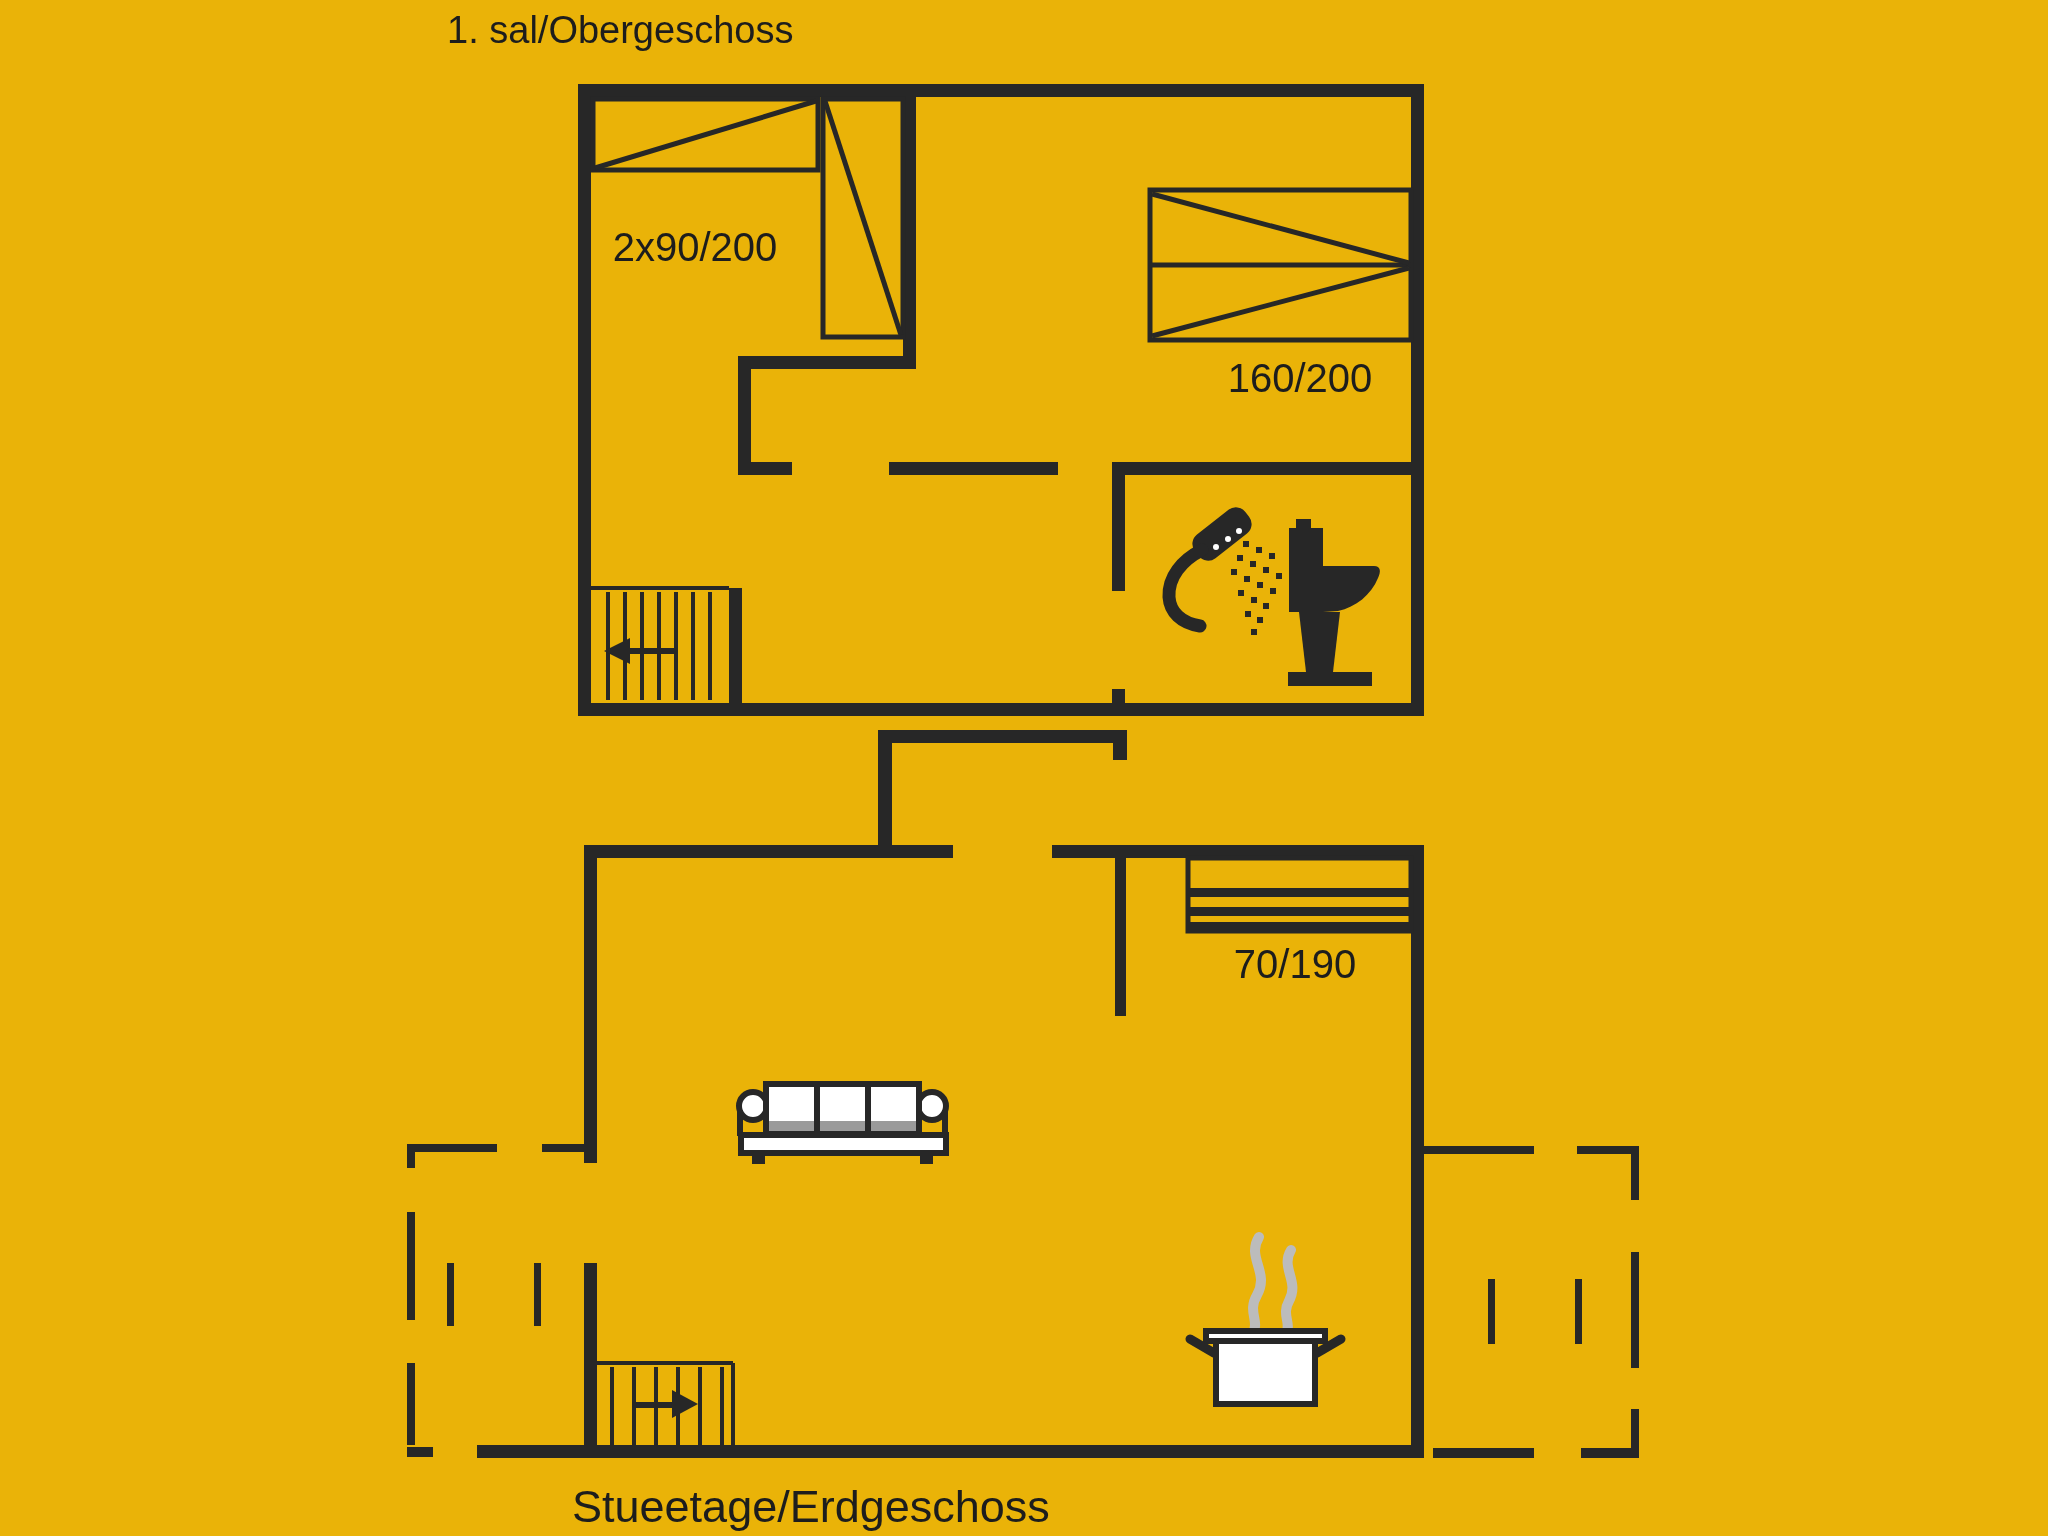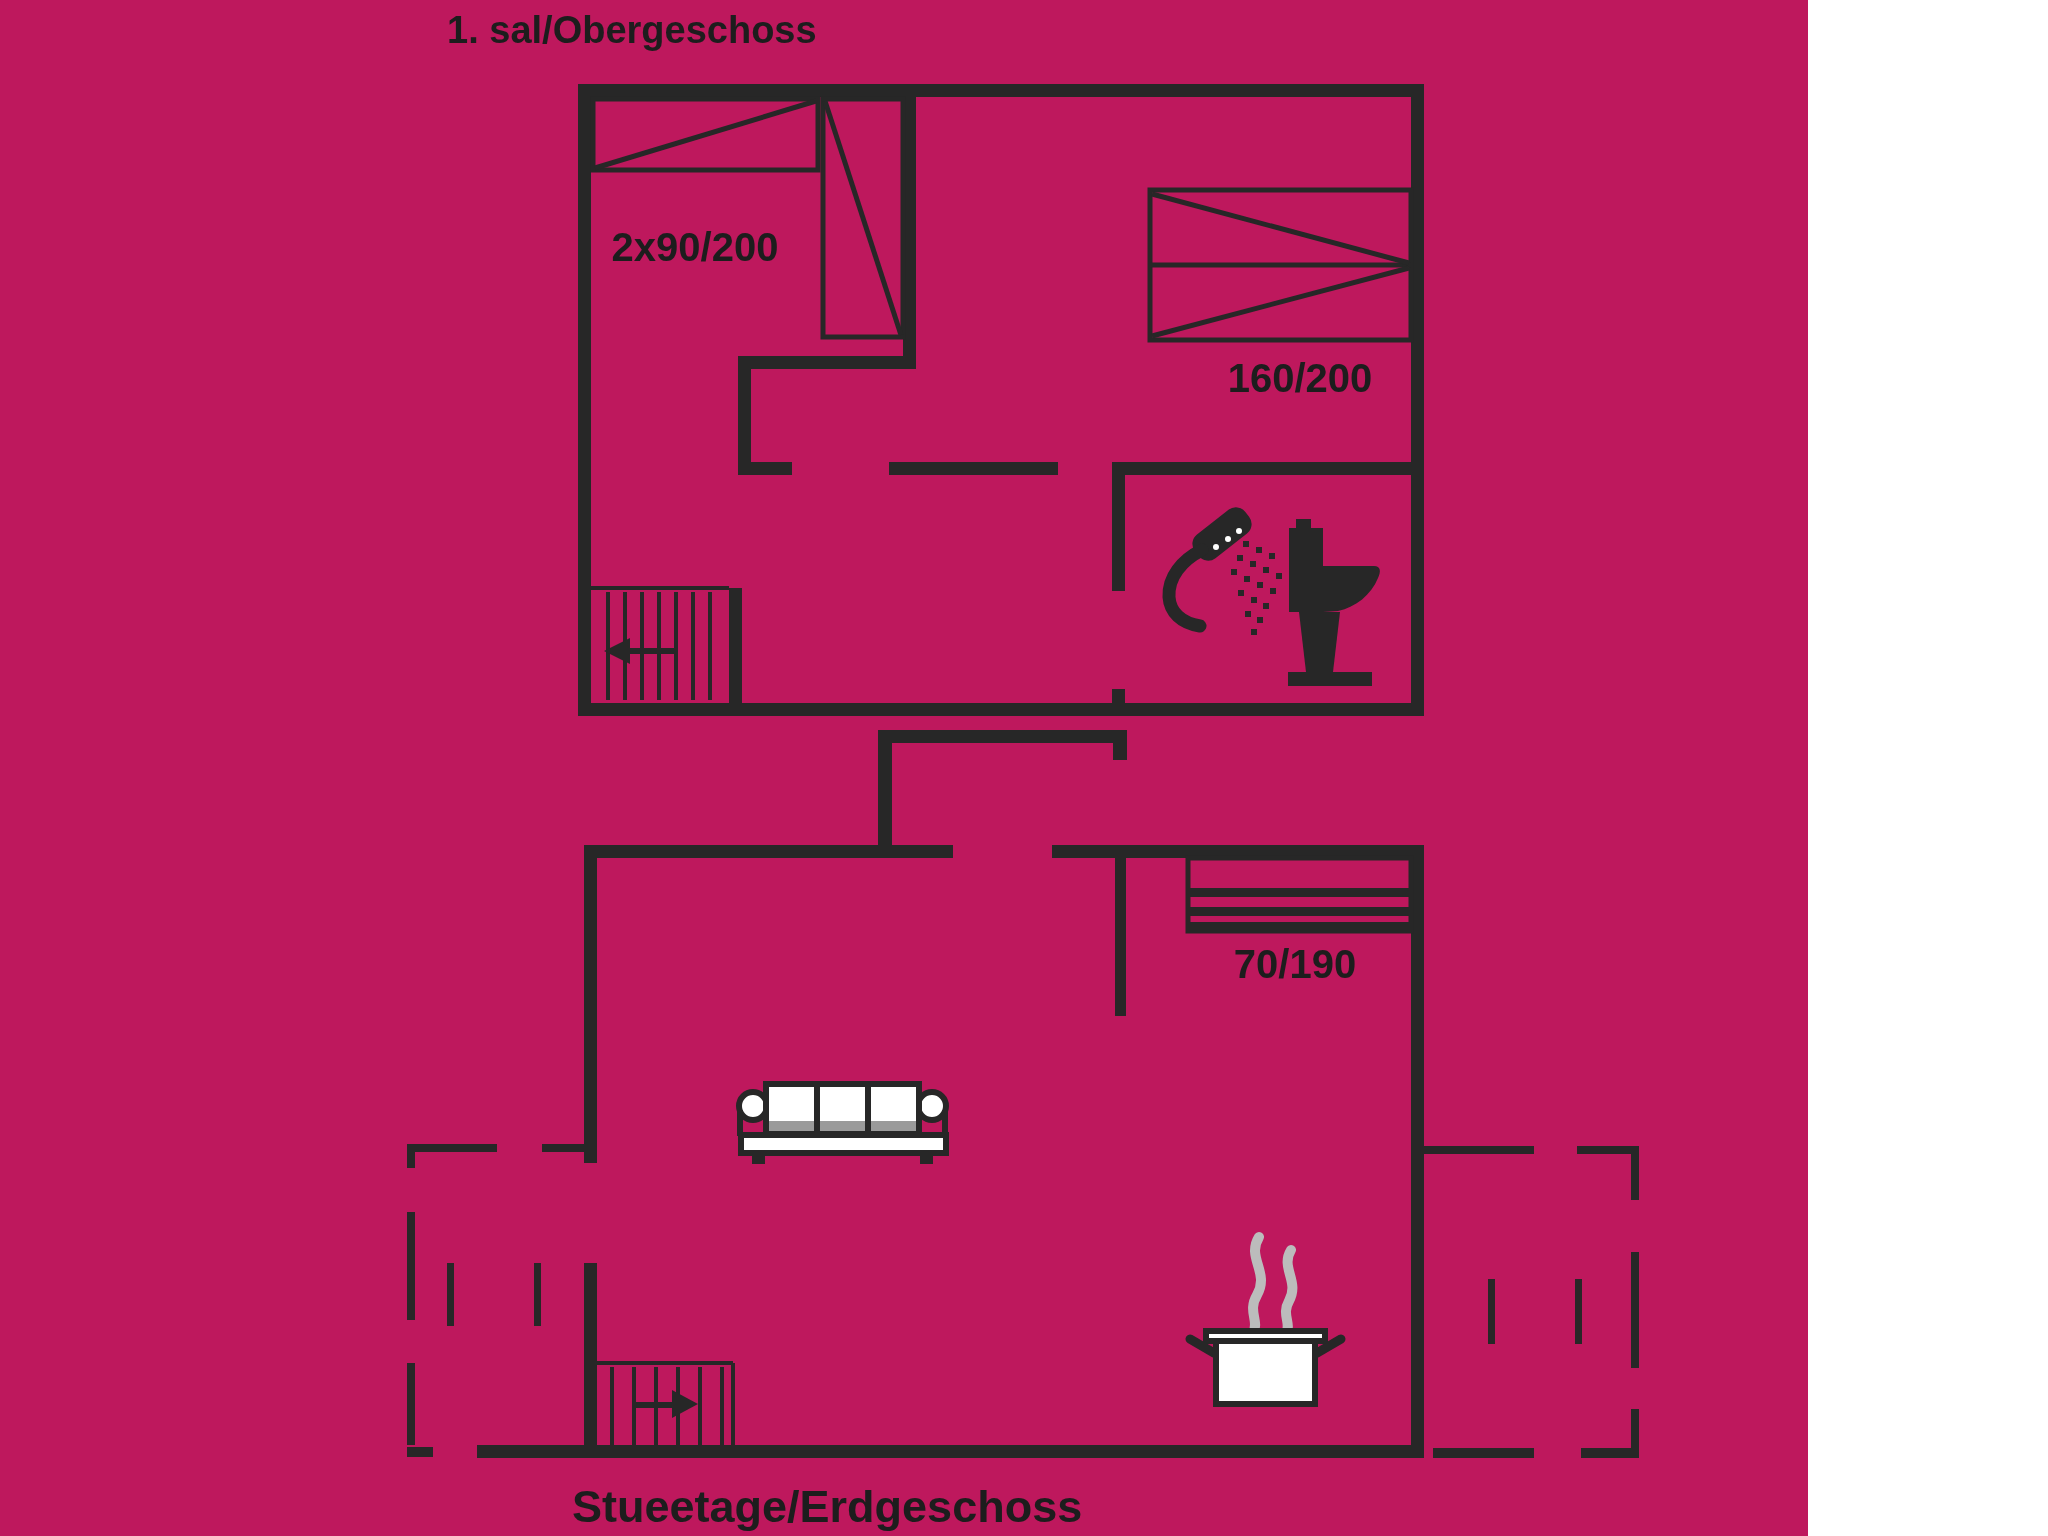--- a/index.html
+++ b/index.html
@@ -1,17 +1,17 @@
 <!DOCTYPE html>
 <html><head>
 <meta charset="utf-8">
 <style>
   html,body{margin:0;padding:0;background:#ffffff;}
-  .stage{position:relative;width:1808px;height:1536px;background:#be185d;overflow:hidden;
-         font-family:"Liberation Sans", sans-serif;font-weight:bold;}
+  .stage{position:relative;width:2048px;height:1536px;background:#eab308;overflow:hidden;
+         font-family:"Liberation Sans", sans-serif;}
   svg{display:block;}
   .w{fill:#272727;}                                  
   .thin{stroke:#272727;stroke-width:5;fill:none;}    
   .thin4{stroke:#272727;stroke-width:4;fill:none;}   
   .ink{fill:#272727;}
   .lbl{fill:#1d1d1d;}
   .t-title{font-size:38px;}
   .t-bed{font-size:40px;}
   .t-bottom{font-size:45px;}
 </style>

